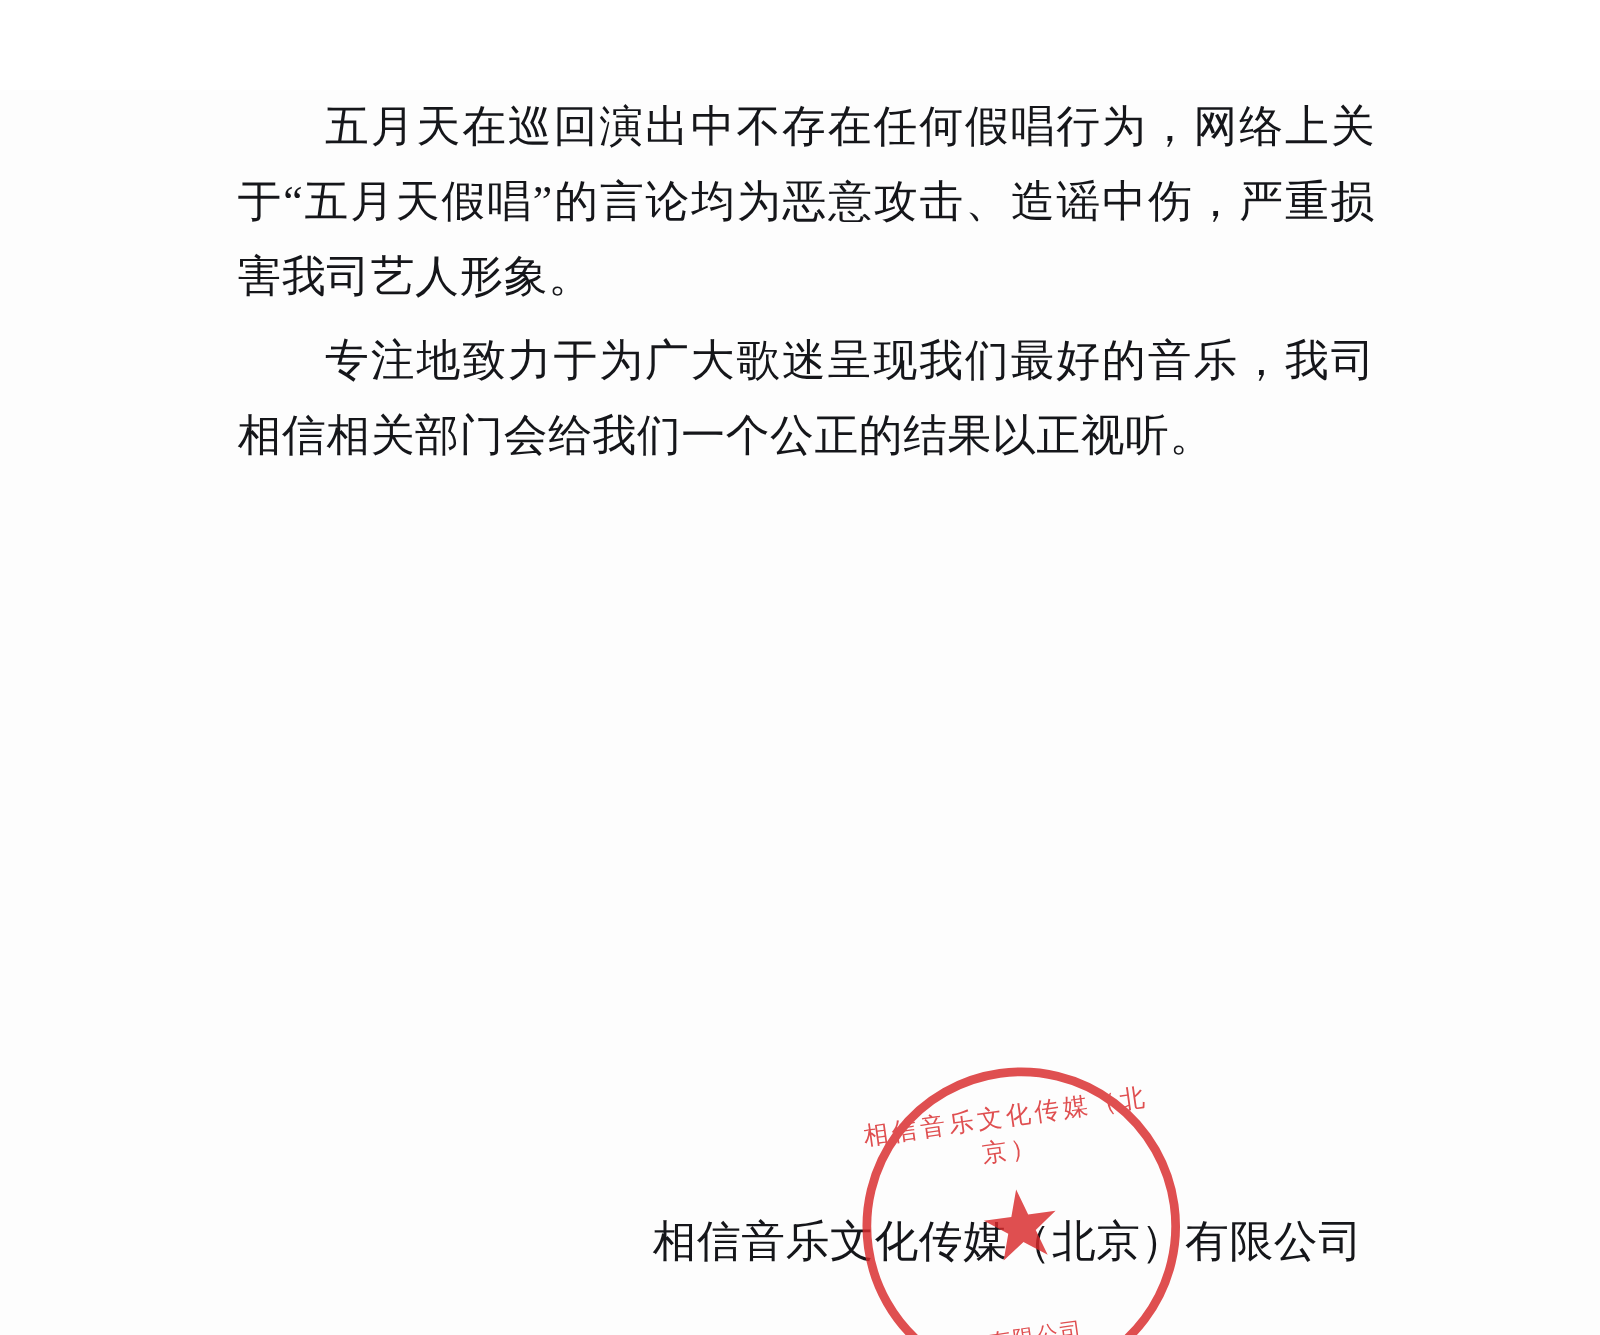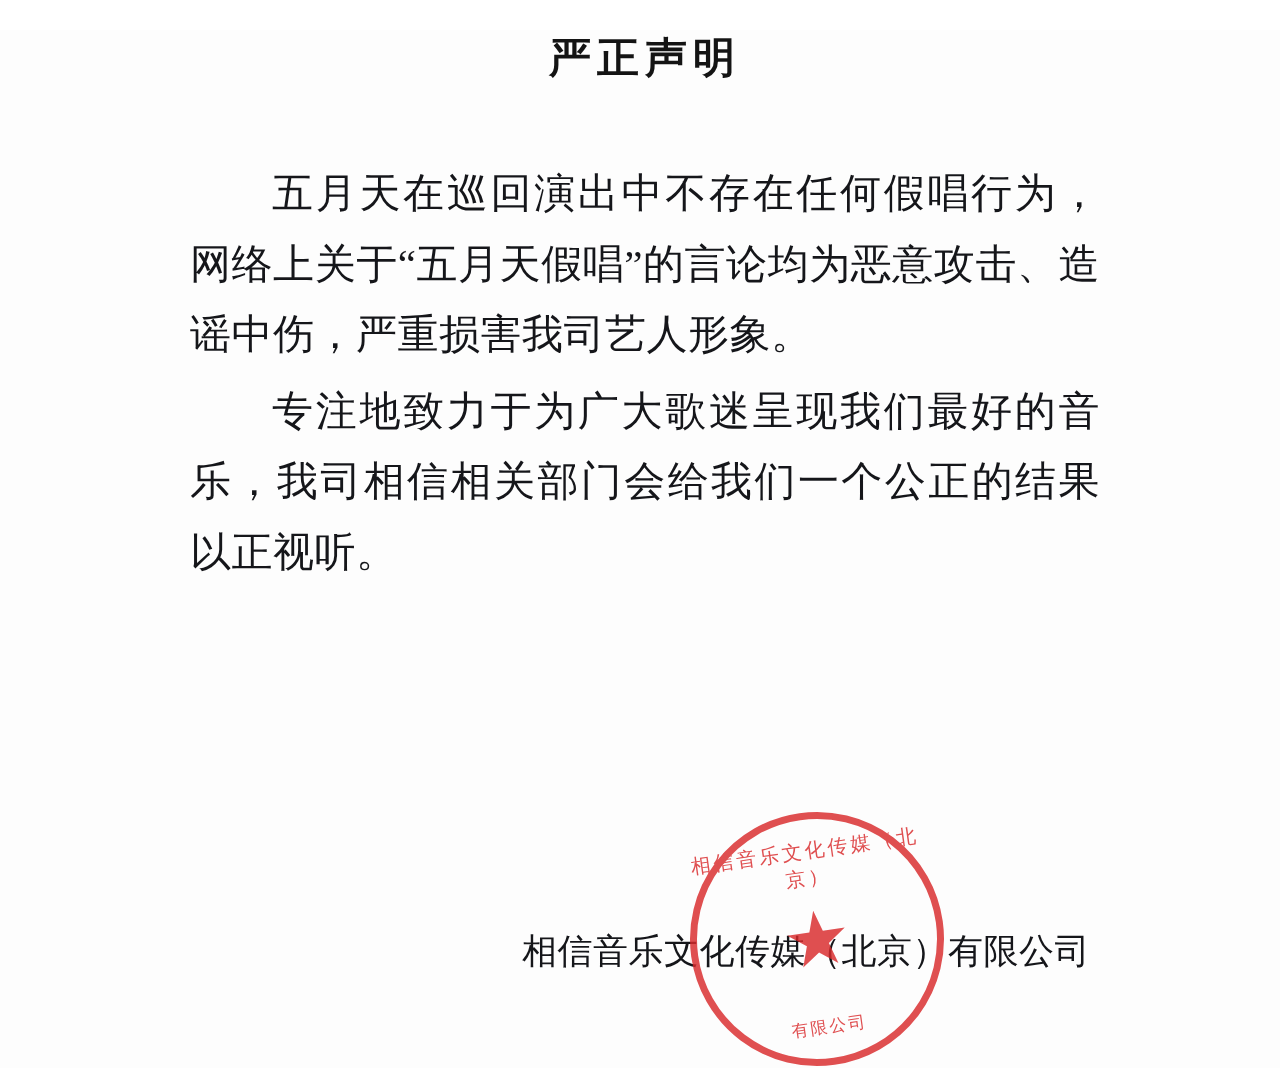--- a/index.html
+++ b/index.html
@@ -34,21 +34,21 @@
     font-family: "Liberation Serif", "DejaVu Serif", serif;
   }
 
   .body-block {
     margin: 72px auto 0 auto;
     width: 910px;
     padding-left: 10px;
   }
 
   .para {
-    font-size: 41px;
+    font-size: 35px;
     line-height: 1.72;
     text-align: justify;
     text-justify: inter-ideograph;
     text-indent: 2em;
     margin: 0 0 6px 0;
     color: #15161a;
     letter-spacing: 0.5px;
   }
 
   .signature-block {
@@ -124,21 +124,20 @@
     font-size: 17px;
     color: #d9292b;
     letter-spacing: 2px;
   }
 </style>
 </head>
 <body>
 
 <div class="page">
 
-  <h1 class="doc-title">严正声明</h1>
 
   <div class="body-block">
     <p class="para">五月天在巡回演出中不存在任何假唱行为，网络上关于“五月天假唱”的言论均为恶意攻击、造谣中伤，严重损害我司艺人形象。</p>
     <p class="para">专注地致力于为广大歌迷呈现我们最好的音乐，我司相信相关部门会给我们一个公正的结果以正视听。</p>
   </div>
 
   <div class="signature-block">
     <div class="sig-company">相信音乐文化传媒（北京）有限公司</div>
   </div>
 

